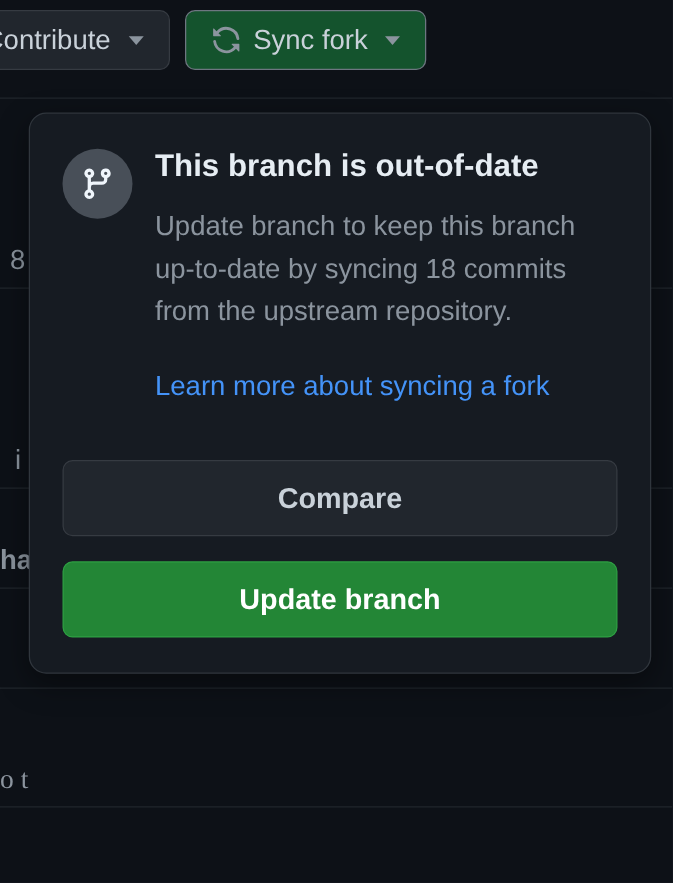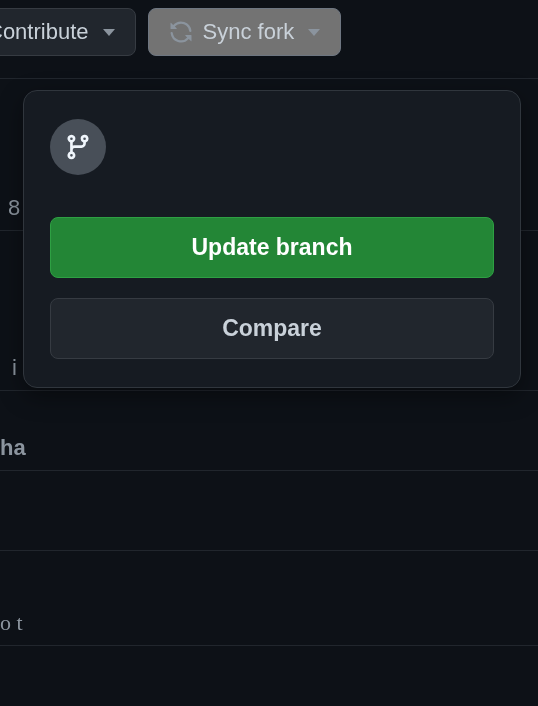--- a/index.html
+++ b/index.html
@@ -33,21 +33,21 @@
       font-size: 22px;
       font-weight: 500;
       cursor: pointer;
       white-space: nowrap;
     }
     .btn-contribute {
       padding-left: 6px;
     }
     .btn-syncfork {
       border-color: #6e7681;
-      background-color: #737373;
+      background-color: #14532d;
     }
     .chevron-down {
       display: inline-block;
       width: 0;
       height: 0;
       border-left: 6px solid transparent;
       border-right: 6px solid transparent;
       border-top: 7px solid #8b949e;
       margin-left: 4px;
     }
@@ -190,18 +190,23 @@
   </div>
 </div>
 
 <div class="popover">
   <div class="popover-body">
     <div class="branch-icon-circle">
       <svg viewBox="0 0 16 16">
           <path d="M9.5 3.25a2.25 2.25 0 1 1 3 2.122V6A2.5 2.5 0 0 1 10 8.5H6a1 1 0 0 0-1 1v1.128a2.251 2.251 0 1 1-1.5 0V5.372a2.25 2.25 0 1 1 1.5 0v1.836A2.493 2.493 0 0 1 6 7h4a1 1 0 0 0 1-1v-.628A2.25 2.25 0 0 1 9.5 3.25Zm-6 0a.75.75 0 1 0 1.5 0 .75.75 0 0 0-1.5 0Zm8.25-.75a.75.75 0 1 0 0 1.5.75.75 0 0 0 0-1.5ZM4.25 12a.75.75 0 1 0 0 1.5.75.75 0 0 0 0-1.5Z"></path>
         </svg>
     </div>
+    <div class="popover-text">
+      <div class="popover-heading">This branch is out-of-date</div>
+      <div class="popover-description">Update branch to keep this branch up-to-date by syncing 18 commits from the upstream repository.</div>
+      <a class="popover-link">Learn more about syncing a fork</a>
+    </div>
   </div>
   <div class="popover-actions">
+    <button class="action-btn btn-compare">Compare</button>
     <button class="action-btn btn-update">Update branch</button>
-    <button class="action-btn btn-compare">Compare</button>
   </div>
 </div>
 
 </body></html>

